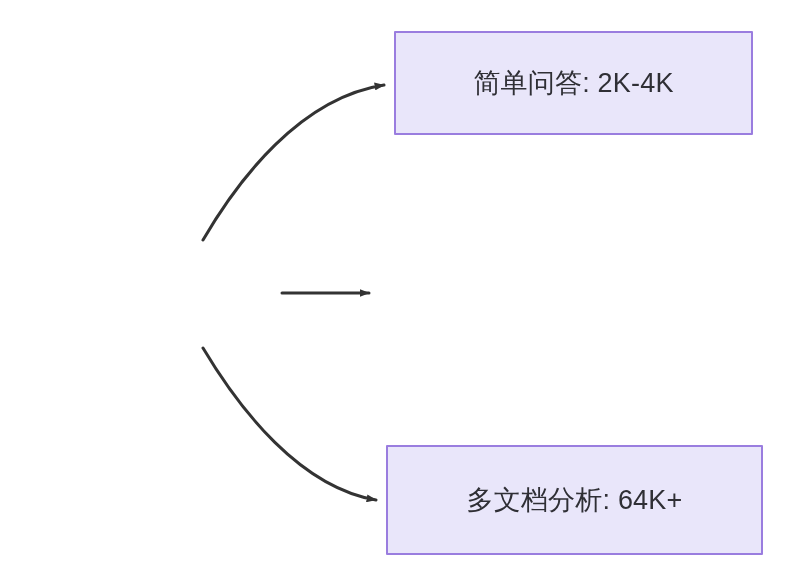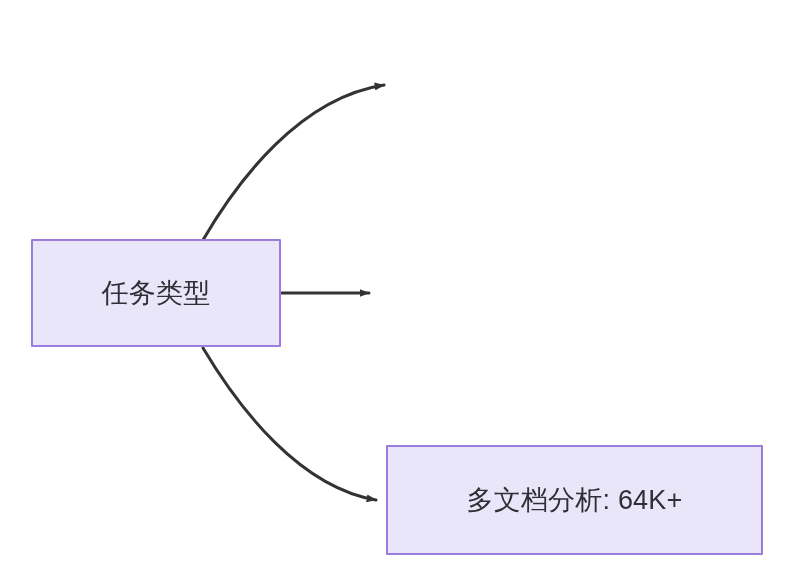--- a/index.html
+++ b/index.html
@@ -83,23 +83,23 @@
       </marker>
     </defs>
 
     <path d="M203,240 C238,180 300,98 384,85" fill="none" stroke="#333333" stroke-width="3" stroke-linecap="round" marker-end="url(#arrowhead)"></path>
 
     <path d="M282,293 L369,293" fill="none" stroke="#333333" stroke-width="3" stroke-linecap="round" marker-end="url(#arrowhead)"></path>
 
     <path d="M203,348 C240,410 300,487 376,500" fill="none" stroke="#333333" stroke-width="3" stroke-linecap="round" marker-end="url(#arrowhead)"></path>
   </svg>
 
-  <div class="node" id="node-source">
-    <span class="node-label">任务类型</span>
+
+  <div class="node" id="node-simple-qa">
+    <span class="node-label">简单问答: 2K-4K</span>
   </div>
-
 
 
   <div class="node" id="node-multi-doc">
     <span class="node-label">多文档分析: 64K+</span>
   </div>
 
 </div>
 
 </body></html>

